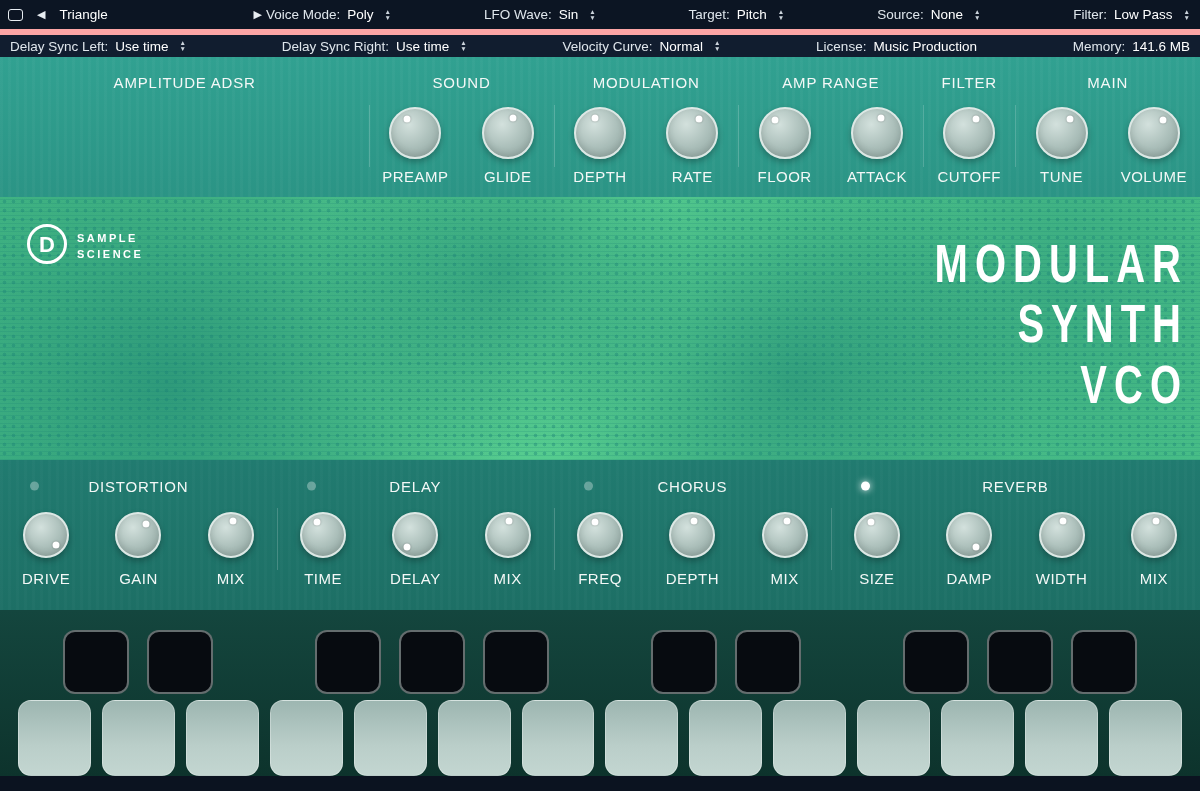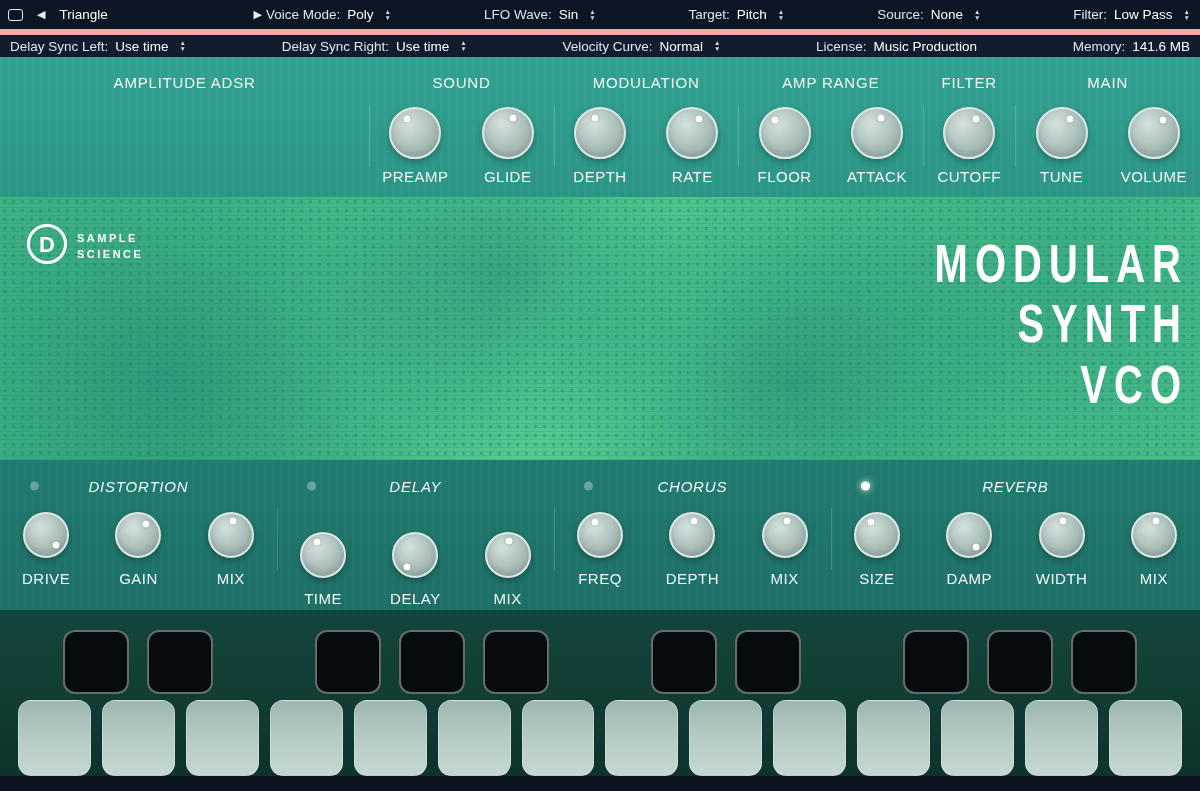--- a/index.html
+++ b/index.html
@@ -27,21 +27,21 @@
   
   .panel { display:flex; width:100%; }
   .top-panel { height:140px;
     background: repeating-linear-gradient(90deg, rgba(255,255,255,0.028) 0 3px, transparent 3px 8px),
                 linear-gradient(180deg,#31a191,#2b9485); }
   .fx-panel { height:150px;
     background: repeating-linear-gradient(90deg, rgba(255,255,255,0.02) 0 3px, transparent 3px 8px),
                 linear-gradient(180deg,#217b70,#1d6f65); }
   .group { display:flex; flex-direction:column; position:relative; }
   .group-header { height:50px; display:flex; align-items:center; justify-content:center; position:relative; }
-  .fx-panel .group-header { height:52px;font-style:italic; }
+  .fx-panel .group-header { height:52px; }
   .group-title { color:#f4f8f7; font-size:15px; letter-spacing:0.8px; }
   .top-panel .group.sep::before, .fx-panel .group.sep::before {
     content:''; position:absolute; left:0; top:48px; height:62px; width:1px; background:rgba(255,255,255,0.18); }
   .knobs-row { display:flex; flex:1; }
   .cell { flex:1; display:flex; flex-direction:column; align-items:center; }
   .knob { position:relative; border-radius:50%;
     border:2px solid #dde8e5;
     background: radial-gradient(circle at 38% 32%, #d3e1dd, #a9bdb8 55%, #8fa5a0 100%);
     box-shadow: 0 3px 6px rgba(0,0,0,0.28), inset 0 -3px 6px rgba(0,0,0,0.12); }
   .knob.big { width:52px; height:52px; }
@@ -310,21 +310,21 @@
             <div class="k-label">GAIN</div>
           </div>
           <div class="cell">
             <div class="knob small">
               <span class="dot" style="left: calc(50% + 2.4px); top: calc(50% - 13.8px);"></span>
             </div>
             <div class="k-label">MIX</div>
           </div>
         </div>
       </div>
-      <div class="group sep" style="flex-grow: 3; flex-basis: 0px; gap: 20px;">
+      <div class="group sep" style="flex-grow: 3; flex-basis: 0px;">
         <div class="group-header">
           <span class="led"></span>
           <span class="group-title">DELAY</span>
         </div>
         <div class="knobs-row">
           <div class="cell">
             <div class="knob small">
               <span class="dot" style="left: calc(50% - 5.9px); top: calc(50% - 12.7px);"></span>
             </div>
             <div class="k-label">TIME</div>

